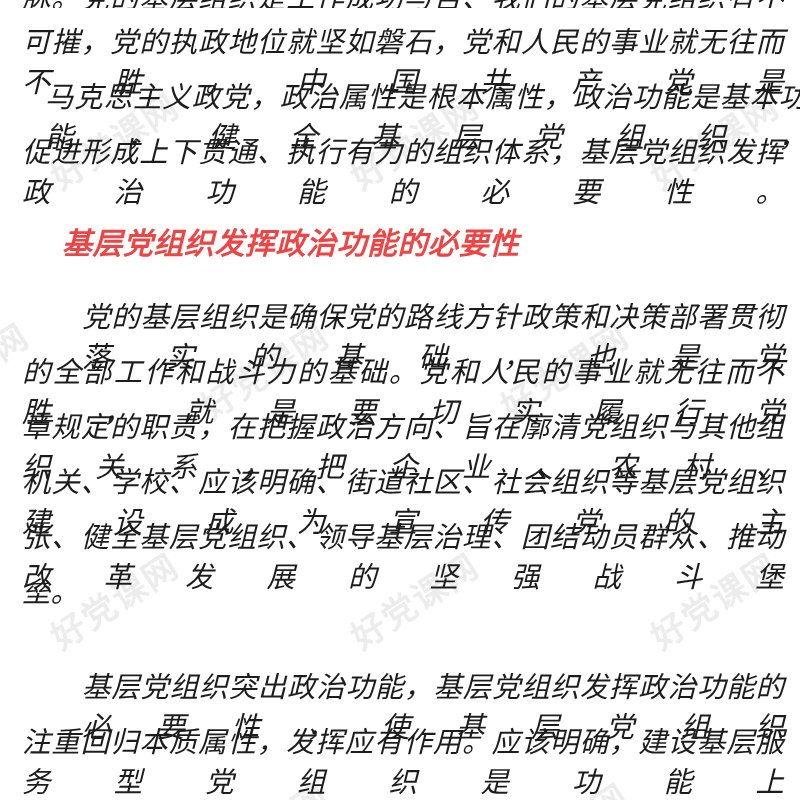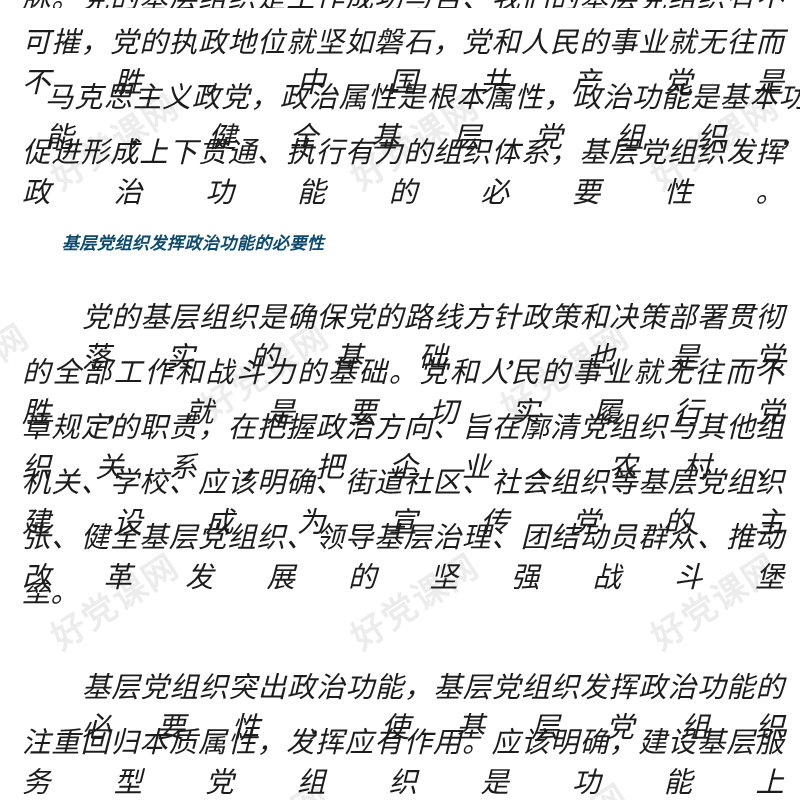--- a/index.html
+++ b/index.html
@@ -73,22 +73,22 @@
   }
   .doc-line.plain {
     text-align: left;
     text-align-last: left;
     white-space: nowrap;
   }
 
   .heading-line {
     position: absolute;
     left: 62px;
-    color: #0c4a6e;
-    font-size: 17px;
+    color: #ef4444;
+    font-size: 30px;
     font-weight: 700;
     letter-spacing: 0.5px;
     line-height: 36px;
     white-space: nowrap;
   }
 
   
   .clipped-top {
     position: absolute;
     left: 22px;

